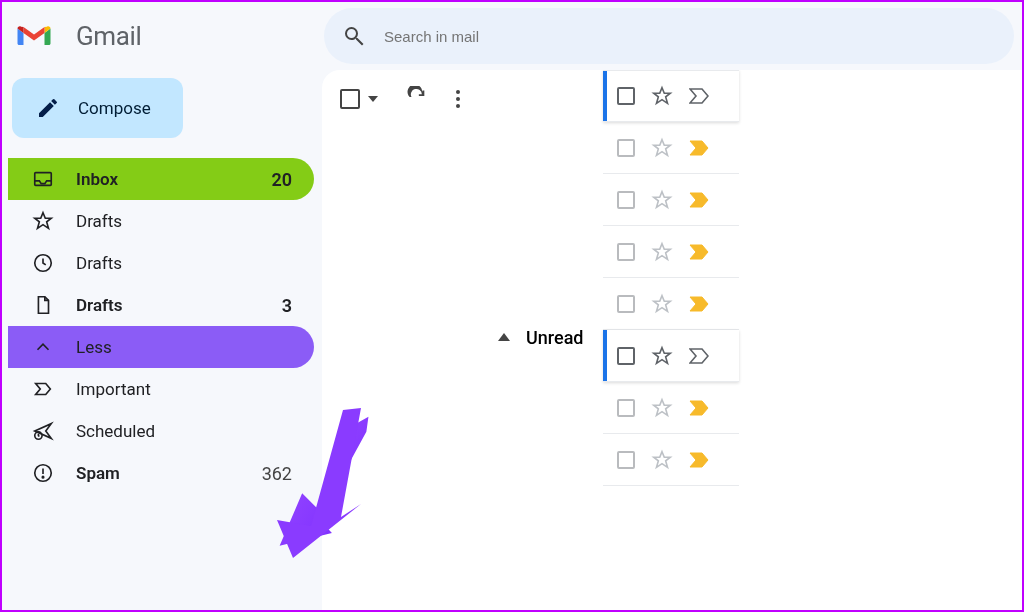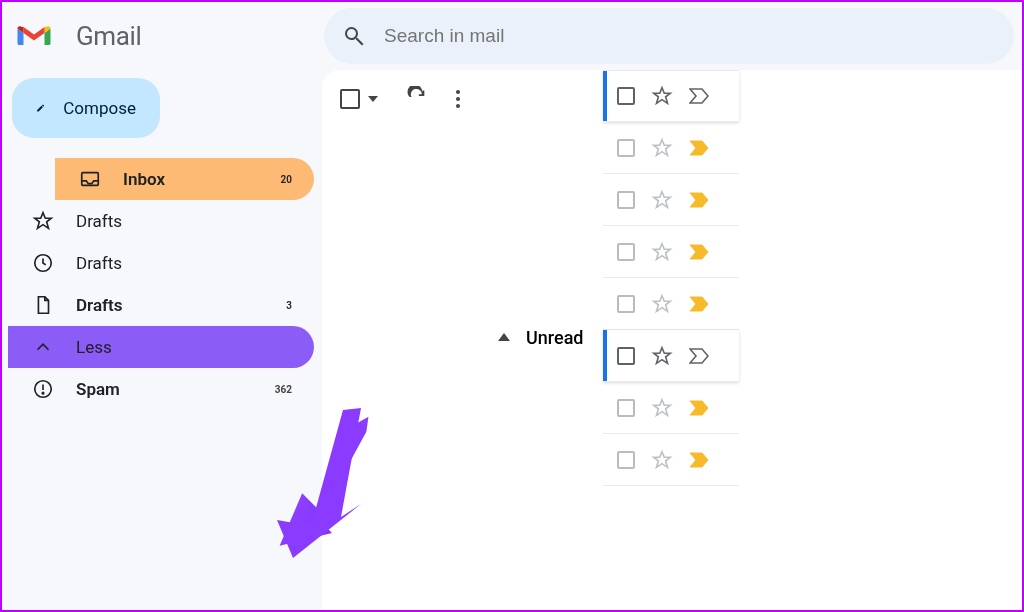--- a/index.html
+++ b/index.html
@@ -27,46 +27,46 @@
     background: #eaf1fb;
     border-radius: 28px;
     display: flex;
     align-items: center;
     padding: 0 18px;
     gap: 18px;
   }
   .search-icon { width: 24px; height: 24px; fill: #444; }
   .search-input {
     border: none; background: transparent; outline: none;
-    font-size: 19px; color: #b91c1c; flex: 1;
+    font-size: 15px; color: #b91c1c; flex: 1;
   }
   .layout { display: flex; height: calc(100% - 68px); }
   .sidebar { width: 320px; padding: 8px 8px 8px 6px; }
   .compose {
     display: flex; align-items: center; gap: 18px;
     background: #c2e7ff; color: #001d35;
-    border-radius: 22px; padding: 18px 24px;
-    font-size: 17px; width: 148px; margin-bottom: 20px; margin-left: 4px;
+    border-radius: 12px; padding: 18px 24px;
+    font-size: 17px; width: 171px; margin-bottom: 20px; margin-left: 4px;
     cursor: pointer;
   }
   .nav { list-style: none; }
   .nav li {
     display: flex; align-items: center;
     height: 42px; border-radius: 0 21px 21px 0;
     padding: 0 22px 0 24px; cursor: pointer;
     font-size: 17px; color: #202124;
   }
   .nav li .nav-icn { width: 22px; height: 22px; margin-right: 22px; display:flex; align-items:center; justify-content:center; }
   .nav li .nav-icn svg { width: 22px; height: 22px; fill: none; stroke: #202124; stroke-width: 1.8; }
-  .nav li.active { background: #fdba74; font-weight: 600; margin-left: 47px; }
+  .nav li.active { background: #84cc16; font-weight: 600; }
   .nav li.bold { font-weight: 600; }
   .nav li.hover { background: #8b5cf6; }
   .nav li .spacer { flex: 1; }
-  .nav li .count { font-size: 10px; font-weight: 600; }
-  .nav li .count.light { font-weight: 700; color: #444; }
+  .nav li .count { font-size: 18px; font-weight: 600; }
+  .nav li .count.light { font-weight: 400; color: #444; }
   .main {
     flex: 1; background: #fff; border-radius: 18px 0 0 0;
     display: flex; flex-direction: row; overflow: hidden;
   }
   .toolbar { height: 58px; display: flex; align-items: center; padding: 0 18px; gap: 28px; }
   .tb-group { display:flex; align-items:center; gap:4px; cursor:pointer; }
   .cb-outer { width: 20px; height: 20px; border: 2px solid #444; border-radius: 2px; }
   .caret-d { width:0; height:0; border-left:5px solid transparent; border-right:5px solid transparent; border-top:6px solid #444; margin-left:4px;}
   .tb-icn svg { width: 22px; height: 22px; fill:#444; }
   .dots { display:flex; flex-direction:column; gap:3px; }
@@ -171,20 +171,40 @@
           <span class="spacer"></span>
           <span class="count">3</span>
         </li>
         <li class="hover">
           <span class="nav-icn">
             <svg viewBox="0 0 24 24">
               <path stroke="#202124" stroke-width="1.8" fill="none" d="M6 15l6-6 6 6"></path>
             </svg>
           </span>
           <span>Less</span>
+          <span class="spacer"></span>
+        </li>
+        <li>
+          <span class="nav-icn">
+            <svg viewBox="0 0 24 24">
+              <path stroke="#202124" stroke-width="1.8" fill="none" d="M4 6h11l5 6-5 6H4l5-6z"></path>
+            </svg>
+          </span>
+          <span>Important</span>
+          <span class="spacer"></span>
+        </li>
+        <li>
+          <span class="nav-icn">
+            <svg viewBox="0 0 24 24">
+              <path stroke="#202124" stroke-width="1.8" fill="none" d="M3 12l18-8-6 8 6 8z"></path>
+              <circle cx="7" cy="17" r="4" stroke="#202124" stroke-width="1.8" fill="none"></circle>
+              <path d="M7 15v2l1 1" stroke="#202124" stroke-width="1.8" fill="none"></path>
+            </svg>
+          </span>
+          <span>Scheduled</span>
           <span class="spacer"></span>
         </li>
         <li class="bold">
           <span class="nav-icn">
             <svg viewBox="0 0 24 24">
               <circle cx="12" cy="12" r="9" stroke="#202124" stroke-width="1.8" fill="none"></circle>
               <path d="M12 7v6" stroke="#202124" stroke-width="1.8" fill="none"></path>
               <circle cx="12" cy="16.5" r="0.8" fill="#202124"></circle>
             </svg>
           </span>

